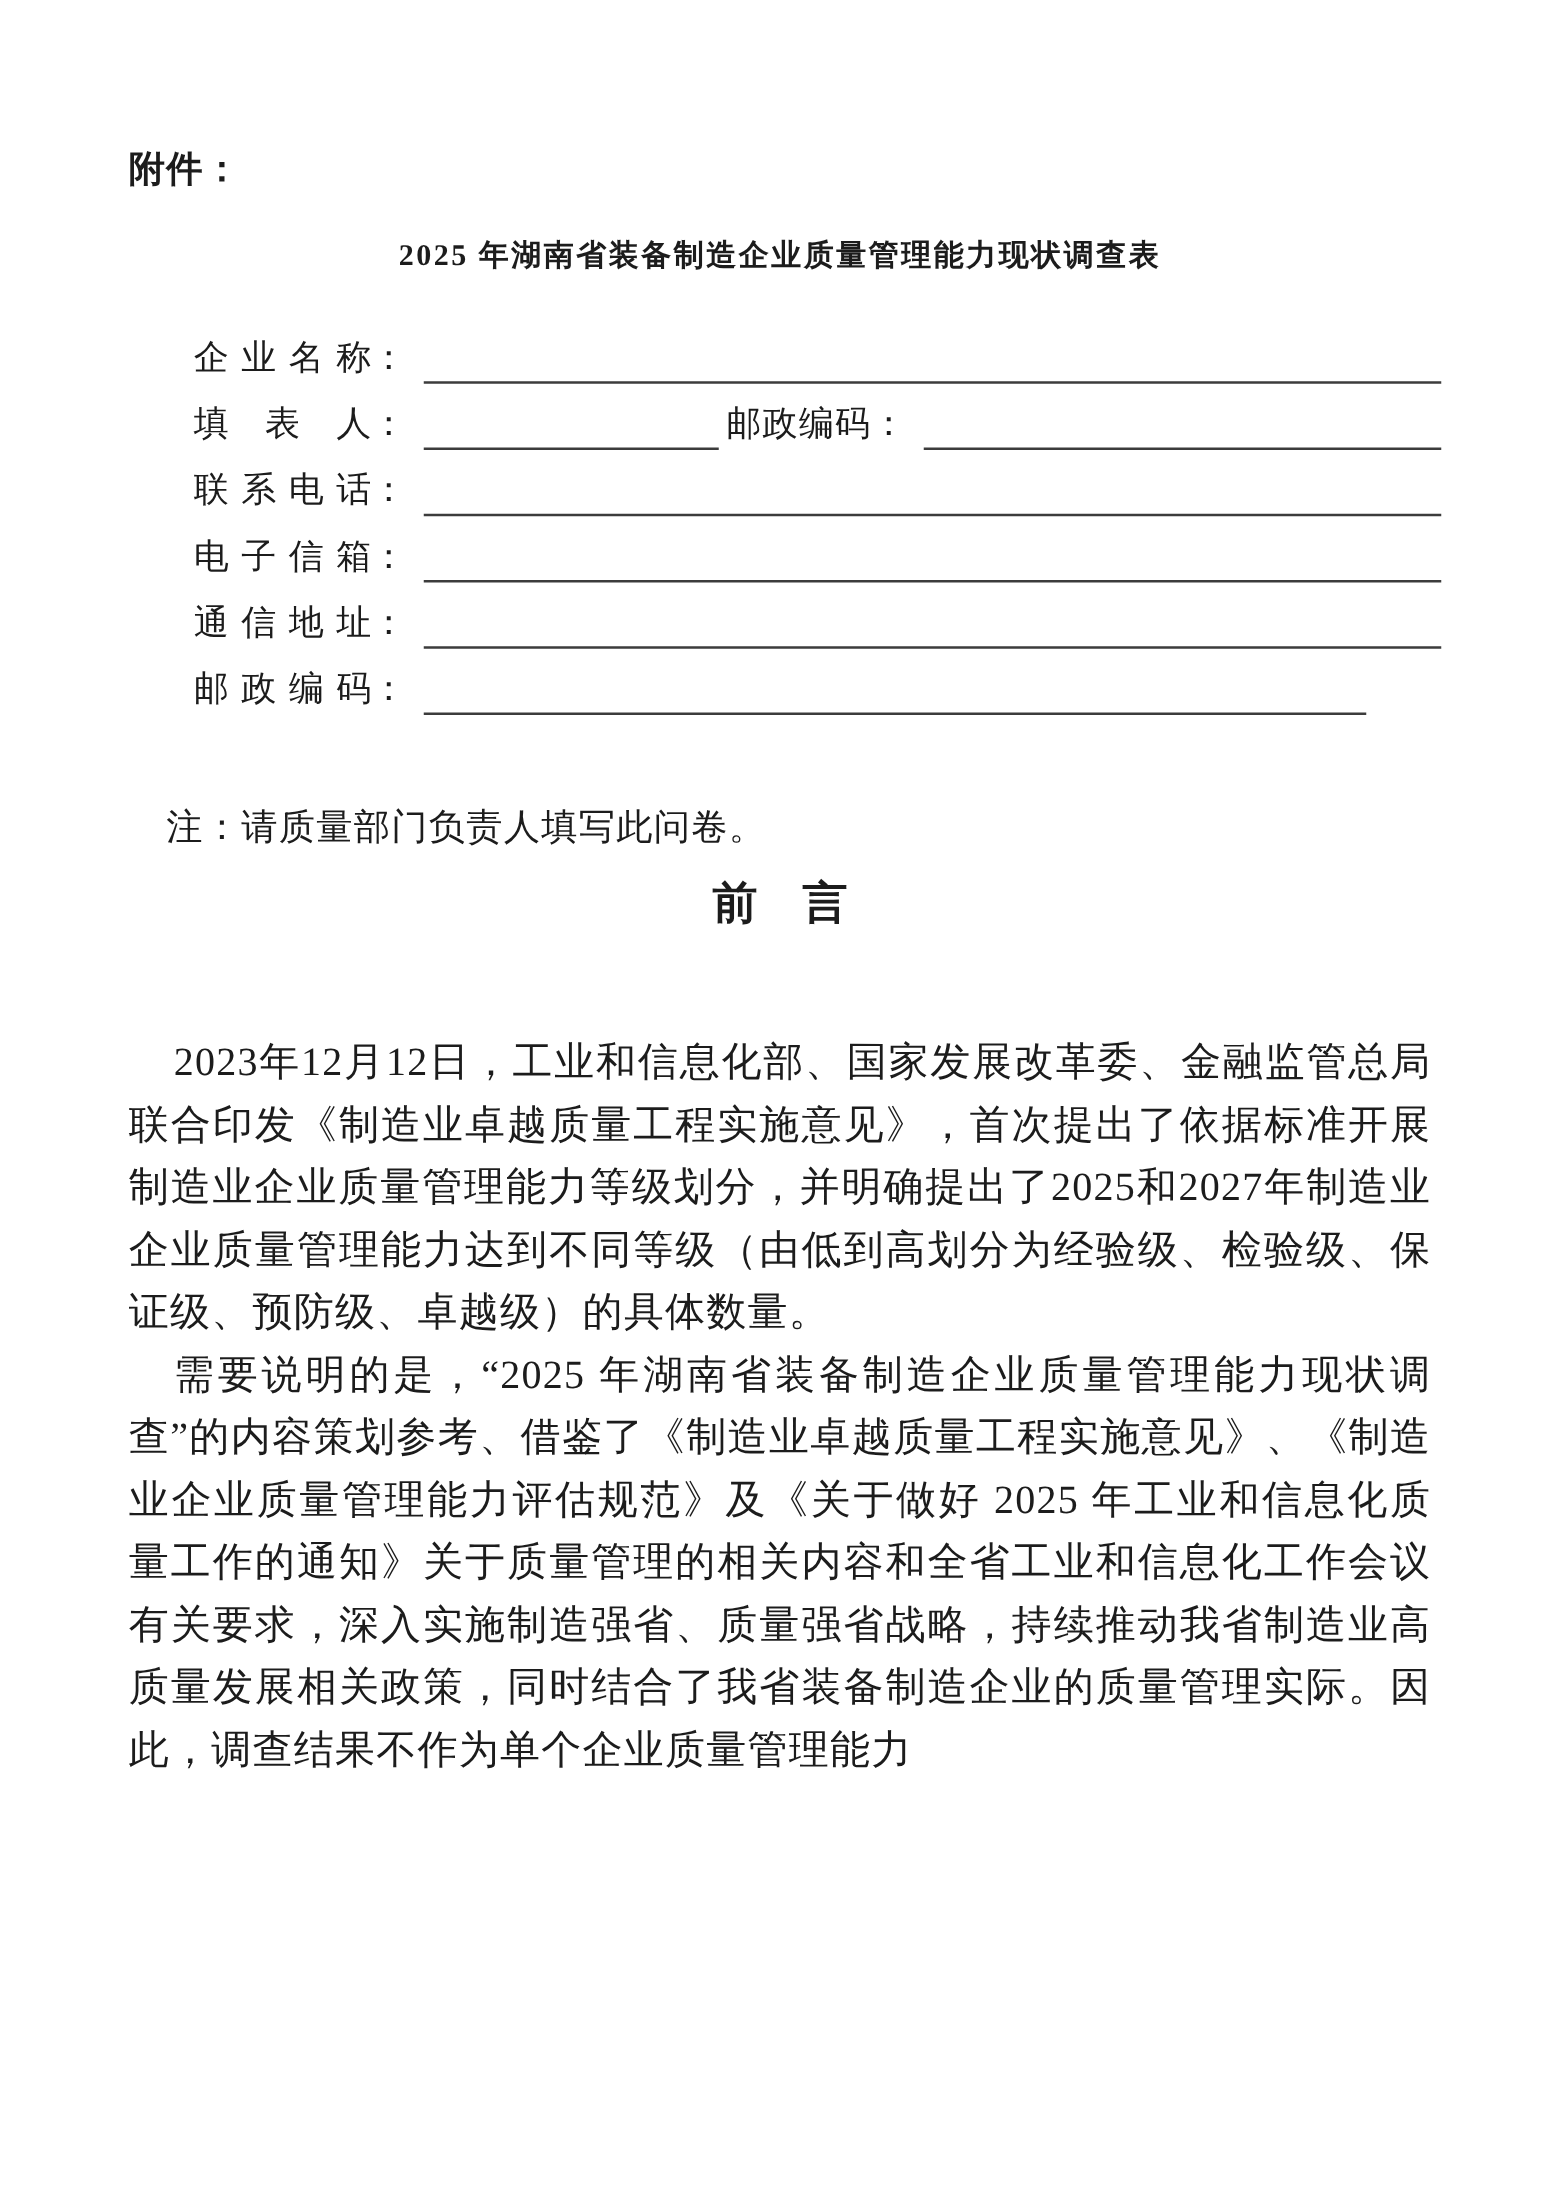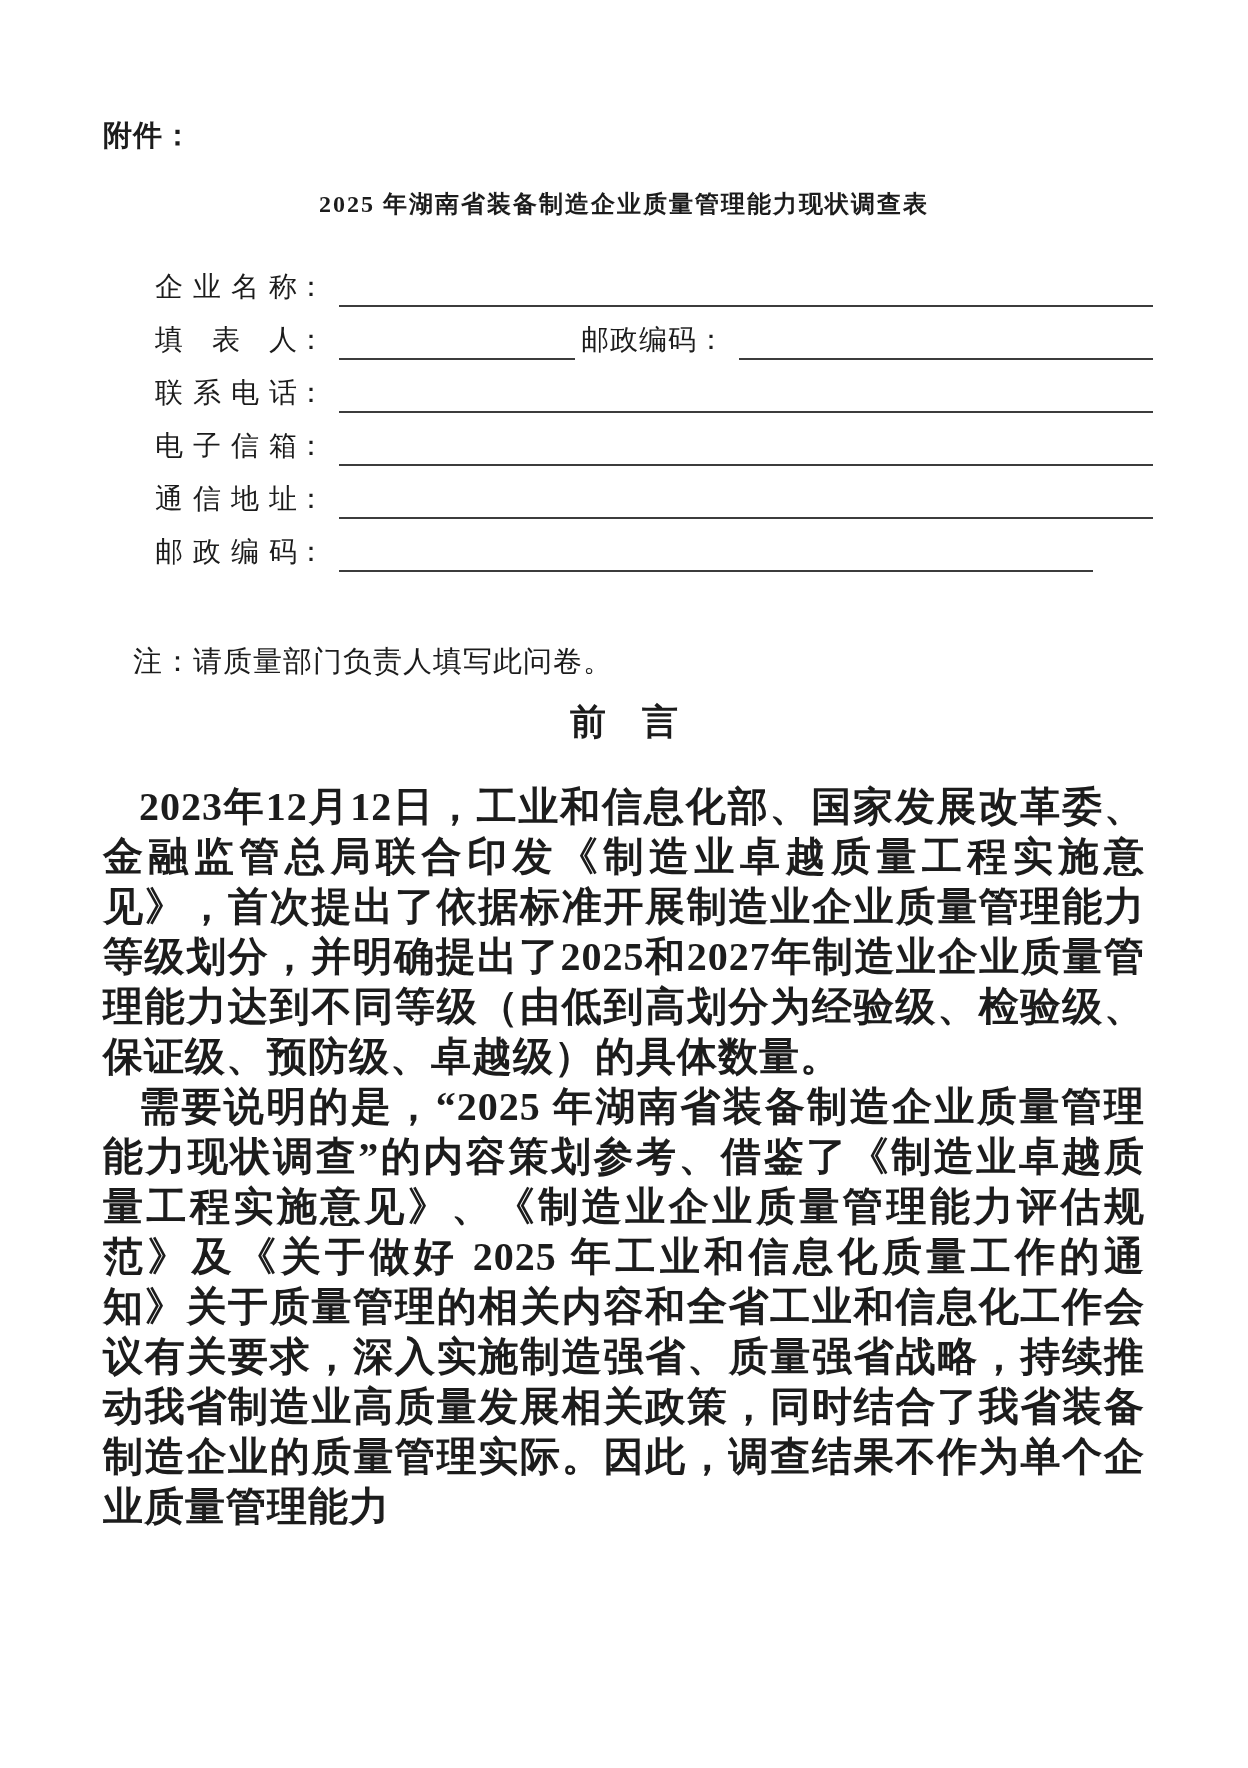--- a/index.html
+++ b/index.html
@@ -92,27 +92,26 @@
     position: absolute;
     top: 698px;
     left: 0;
     width: 1248px;
     text-align: center;
     font-size: 36px;
     font-weight: bold;
   }
   .preface-body {
     position: absolute;
-    top: 782px;
+    top: 824px;
     left: 103px;
     width: 1042px;
-    font-size: 40px;
+    font-size: 32px;
     line-height: 50px;
     text-align: justify;
-    font-weight: bold;
   }
   .preface-body p {
     margin: 0;
     padding: 0;
     text-indent: 36px;
     letter-spacing: 1px;
   }
 </style>
 </head>
 <body>

